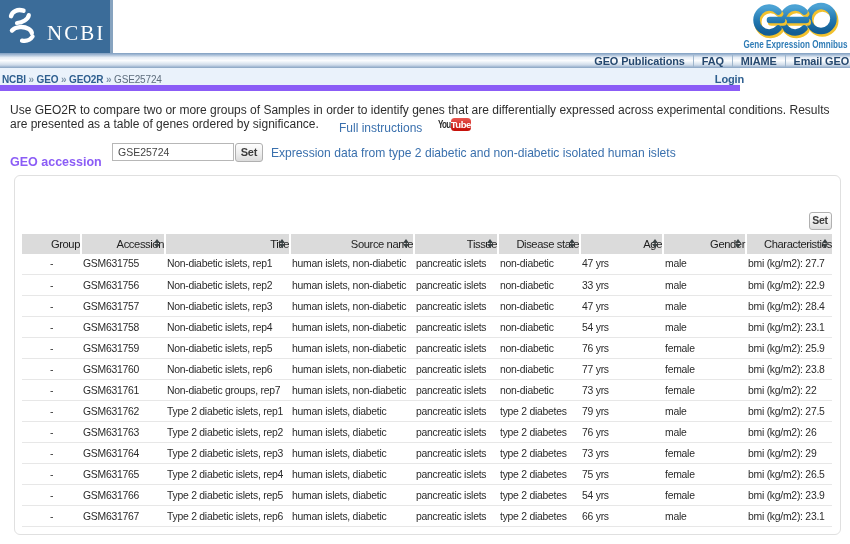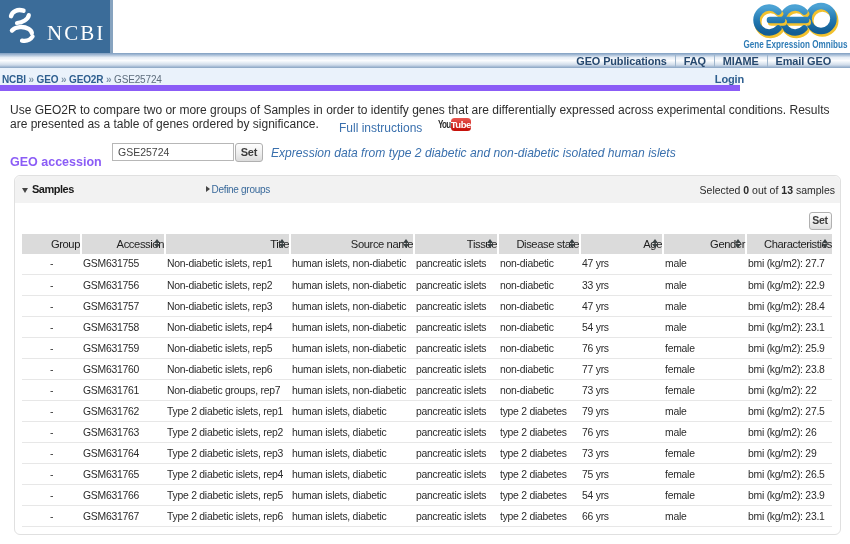--- a/index.html
+++ b/index.html
@@ -11,21 +11,21 @@
 .ncbi-box .word { position:absolute; left:47px; top:21px; color:#fff; font-family:"Liberation Serif",serif; font-size:21px; letter-spacing:2px; }
 .geologo { position:absolute; left:742px; top:0; }
 
 
 .navbar { position:absolute; left:0; top:53px; width:850px; height:15px;
   background:linear-gradient(180deg, #7e9ec0 0px, #a9bfd8 2px, #e7eef6 4.5px, #fbfcfe 7.5px, #eef3f8 9px, #cfdbe9 12px, #9db4cf 14px, #8aa5c2 15px);
   font-size:10.9px; font-weight:bold; letter-spacing:-0.1px; color:#26486e; }
 .navbar .links { position:absolute; right:1px; top:1.5px; height:12px; line-height:12px; }
 .navbar .links span { padding:0 8px; border-left:1px solid #9fb6cd; display:inline-block; }
 .navbar .links span:first-child { border-left:none; }
-.navbar .links span:last-child { padding-right:18px; }
+.navbar .links span:last-child { padding-right:0; }
 .navbar a { color:#26486e; }
 
 
 .crumbs { position:absolute; left:0; top:68px; width:740px; height:23px; background:#eaf2fb; border-bottom:6px solid #8b5cf6; font-size:10px; letter-spacing:-0.15px; line-height:23px; }
 .crumbs .path { position:absolute; left:2px; }
 .crumbs a { color:#2d5e8f; font-weight:bold; }
 .crumbs .sep { color:#7b92a8; font-weight:bold; }
 .crumbs .cur { color:#5d6d7d; }
 .crumbs .login { position:absolute; right:-4px; color:#2d5e8f; font-weight:bold; font-size:11px; }
 
@@ -35,21 +35,21 @@
 .yt { position:absolute; left:438px; top:117.5px; width:33px; height:13px; }
 .yt .you { position:absolute; left:0; top:1px; font-size:10px; font-weight:bold; color:#2b2b2b; letter-spacing:-0.8px; transform:scaleX(0.8); transform-origin:left; }
 .yt .tube { position:absolute; left:12.5px; top:0; width:20.5px; height:13px; background:linear-gradient(#e85650,#c6120b 90%); color:#fff; font-size:9.5px; font-weight:bold; border-radius:3.5px; text-align:center; line-height:13px; letter-spacing:-0.5px; }
 
 
 .accrow { position:absolute; left:0; top:143px; width:850px; height:22px; }
 .accrow .lbl { position:absolute; left:10px; top:12px; font-weight:bold; font-size:12.5px; color:#8b5cf6; }
 .accrow input { position:absolute; left:112px; top:0; width:122px; height:18px; border:1px solid #b7b7b7; font-family:"Liberation Sans",sans-serif; font-size:10.5px; color:#444; padding-left:5px; }
 .btn { display:inline-block; background:linear-gradient(#fefefe,#eee 55%,#dcdcdc); border:1px solid #b0b0b0; border-radius:3px; color:#3c3c3c; text-align:center; font-weight:bold; }
 .accrow .btn { position:absolute; left:235px; top:0; width:28px; height:18.5px; font-size:11px; letter-spacing:-0.2px; line-height:16.5px; }
-.accrow .serieslink { position:absolute; left:271px; top:3px; color:#3a70ad; font-size:12.1px;font-style:italic; }
+.accrow .serieslink { position:absolute; left:271px; top:3px; color:#3a70ad; font-size:12.1px; }
 
 
 .panel { position:absolute; left:14px; top:175px; width:827px; height:360px; background:#fff; border:1px solid #e0e0e0; border-radius:6px; }
 .sbar { position:absolute; left:0; top:0; width:825px; height:26.5px; background:#f2f2f2; border-radius:6px 6px 0 0; }
 .sbar .tri-d { position:absolute; left:7px; top:11.5px; width:0; height:0; border-left:3.8px solid transparent; border-right:3.8px solid transparent; border-top:5px solid #454545; }
 .sbar .t1 { position:absolute; left:17px; top:7px; font-weight:bold; font-size:11px; letter-spacing:-0.5px; color:#1a1a1a; }
 .sbar .tri-r { position:absolute; left:190.5px; top:10px; width:0; height:0; border-top:3.5px solid transparent; border-bottom:3.5px solid transparent; border-left:4.5px solid #454545; }
 .sbar .t2 { position:absolute; left:196.5px; top:7.5px; color:#3a6a9b; font-size:10px; letter-spacing:-0.3px; }
 .sbar .t3 { position:absolute; right:5px; top:8px; font-size:10.5px; color:#2b2b2b; }
 
@@ -129,27 +129,20 @@
   </span>
 
 <div class="accrow">
   <span class="lbl">GEO accession</span>
   <input type="text" value="GSE25724" style="">
   <span class="btn">Set</span>
   <a class="serieslink" href="#">Expression data from type 2 diabetic and non-diabetic isolated human islets</a>
 </div>
 
 <div class="panel">
-  <div class="sbar">
-    <span class="tri-d"></span>
-      <span class="t1">Samples</span>
-    <span class="tri-r"></span>
-      <span class="t2">Define groups</span>
-    <span class="t3">Selected <b>0</b> out of <b>13</b> samples</span>
-  </div>
   <span class="btn colsbtn">Set</span>
   <table class="samples">
     <colgroup>
       <col style="width:59px">
         <col style="width:84px">
         <col style="width:125px">
         <col style="width:124px">
         <col style="width:84px">
         <col style="width:82px">
         <col style="width:83px">

